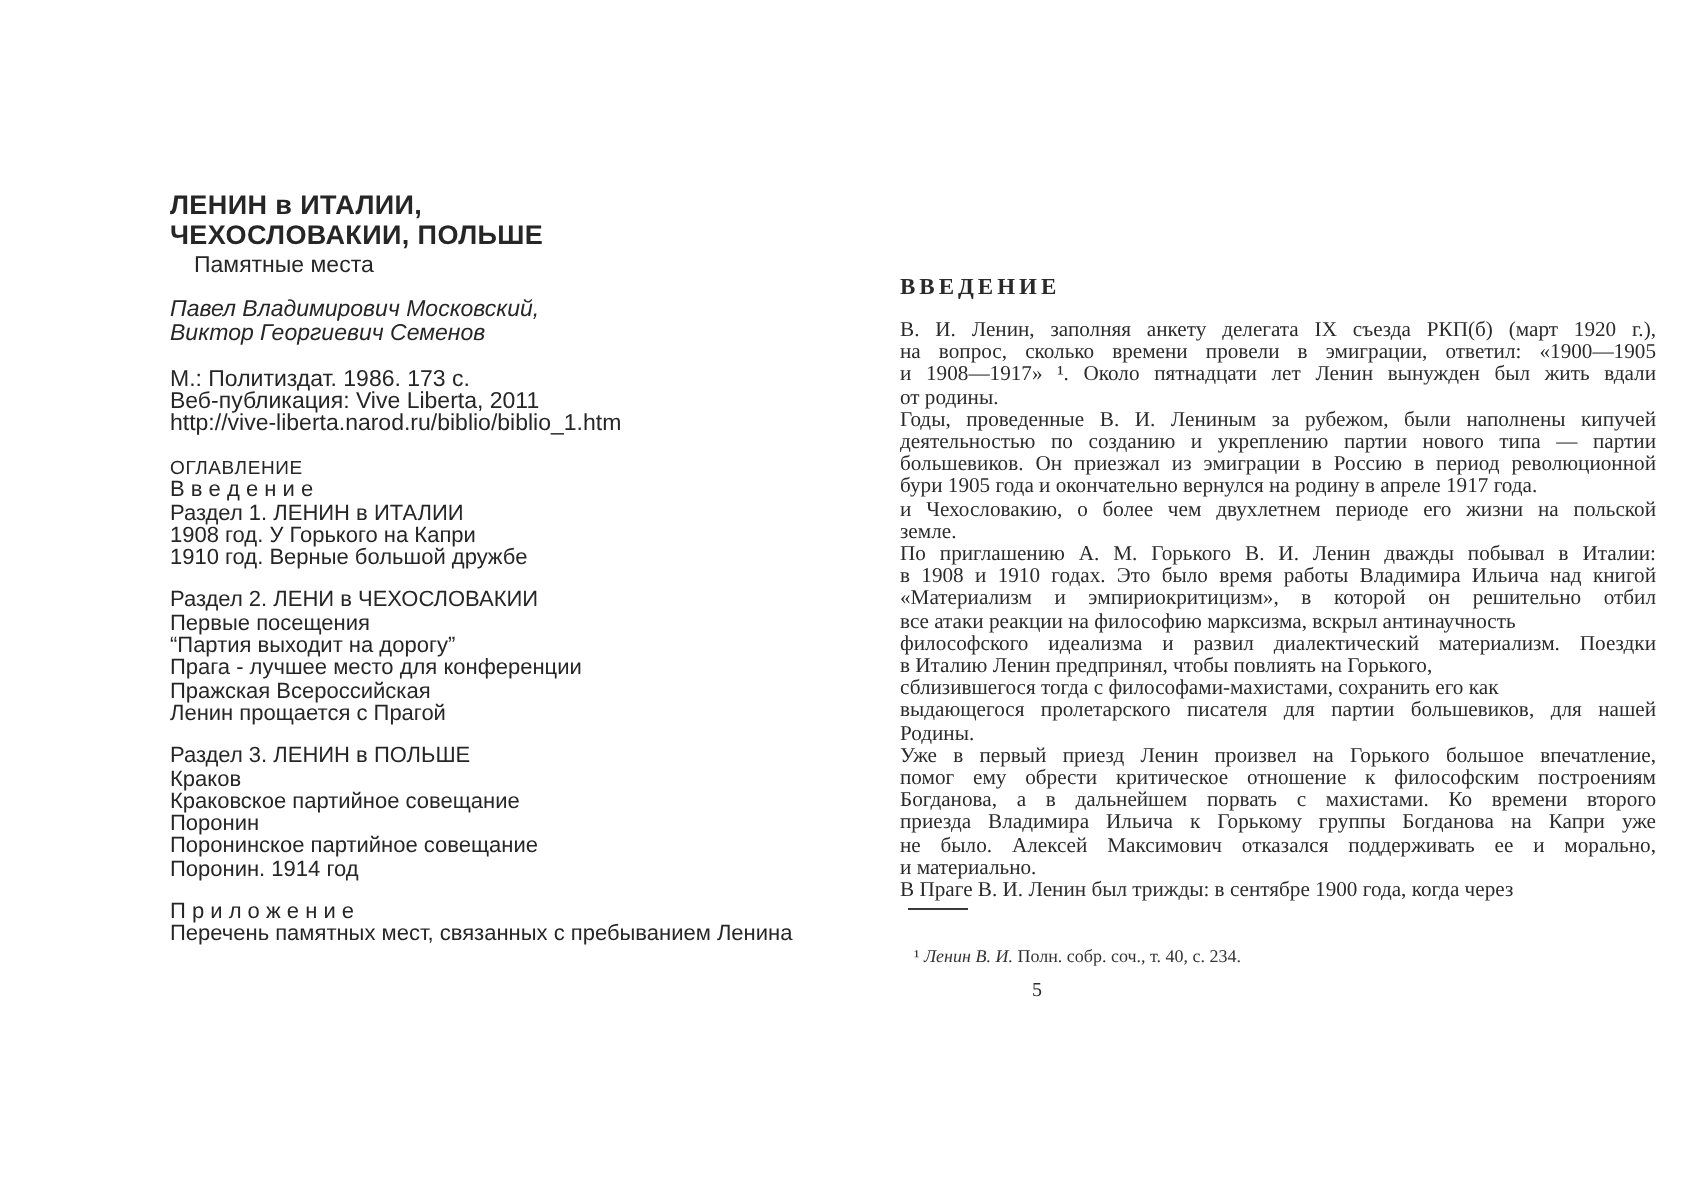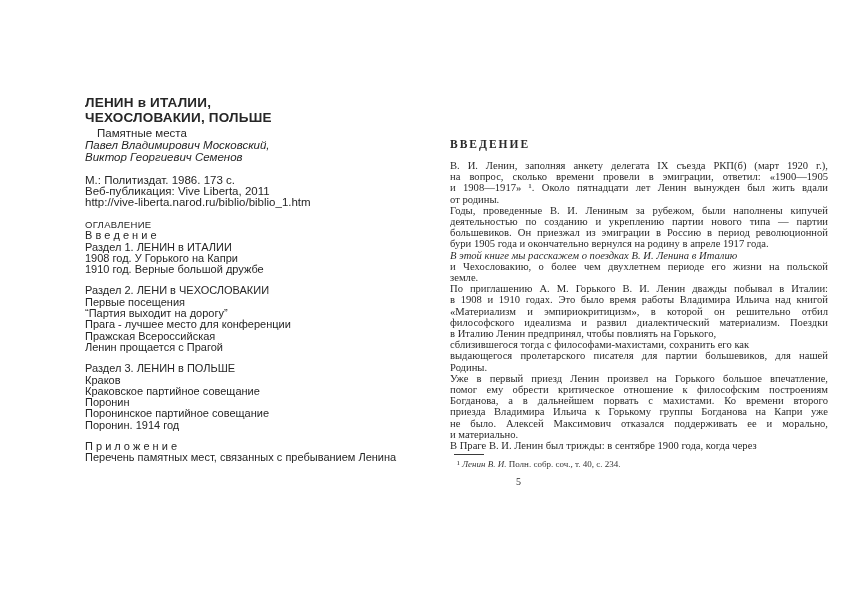--- a/index.html
+++ b/index.html
@@ -7,21 +7,21 @@
     width:842px;height:596px;background:#ffffff;
     font-family:"Liberation Sans", sans-serif;
     color:#222222;overflow:hidden;position:relative;
   }
   .page{position:relative;width:842px;height:502px;background:#ffffff;}
 
   
   .left-col{position:absolute;left:85px;top:95px;width:350px;color:#262626;}
   .book-title .t1{font-size:13.5px;font-weight:bold;line-height:15px;letter-spacing:.2px;}
   .subtitle{font-size:11.5px;line-height:12px;margin-top:2px;padding-left:12px;}
-  .authors{margin-top:0;font-size:11.5px;font-style:italic;line-height:12px;}
+  .authors{margin-top:10px;font-size:11.5px;font-style:italic;line-height:12px;}
   .imprint{margin-top:11px;font-size:11.5px;line-height:12px;}
   .webpub{font-size:11.5px;line-height:11px;}
   .toc{margin-top:11px;font-size:11px;line-height:11.3px;}
   .toc-heading{font-size:9.5px;line-height:11.3px;letter-spacing:.3px;}
   .toc-group + .toc-group{margin-top:10px;}
   .toc-line{white-space:nowrap;}
 
   
   .right-col{
     position:absolute;left:450px;top:138px;width:378px;
@@ -29,21 +29,21 @@
   }
   .chapter-heading{
     margin:0 0 9px 0;width:260px;text-align:left;
     font-size:11.5px;font-weight:bold;letter-spacing:2px;line-height:13px;
   }
   .bodytext{width:378px;}
   .ln{font-size:10.6px;line-height:11.2px;text-align:justify;white-space:normal;}
   .ln.j{text-align-last:justify;}
   .ln.it{font-style:italic;}
   .footnote-rule{width:30px;border-top:1px solid #3a3a3a;margin:3px 0 0 4px;height:0;}
-  .footnote{margin-top:4px;padding-left:7px;font-size:9px;line-height:11px;color:#333;}
+  .footnote{margin-top:18px;padding-left:7px;font-size:9px;line-height:11px;color:#333;}
   .footnote .fn-author{font-style:italic;}
   .pageno{margin-top:6px;margin-left:66px;font-size:10px;}
 </style>
 </head>
 <body>
 
 <div class="page">
 
   <aside class="left-col">
     <div class="book-title">
@@ -106,26 +106,26 @@
     <div class="bodytext">
 
     <div class="ln j">В. И. Ленин, заполняя анкету делегата IX съезда РКП(б) (март 1920 г.),</div>
         <div class="ln j">на вопрос, сколько времени провели в эмиграции, ответил: «1900—1905</div>
         <div class="ln j">и 1908—1917» ¹. Около пятнадцати лет Ленин вынужден был жить вдали</div>
         <div class="ln">от родины.</div>
         <div class="ln j">Годы, проведенные В. И. Лениным за рубежом, были наполнены кипучей</div>
         <div class="ln j">деятельностью по созданию и укреплению партии нового типа — партии</div>
         <div class="ln j">большевиков. Он приезжал из эмиграции в Россию в период революционной</div>
         <div class="ln">бури 1905 года и окончательно вернулся на родину в апреле 1917 года.</div>
-        <div class="ln it">В этой книге мы расскажем о поездках В. И. Ленина в Италию</div>
         <div class="ln j">и Чехословакию, о более чем двухлетнем периоде его жизни на польской</div>
         <div class="ln">земле.</div>
         <div class="ln j">По приглашению А. М. Горького В. И. Ленин дважды побывал в Италии:</div>
         <div class="ln j">в 1908 и 1910 годах. Это было время работы Владимира Ильича над книгой</div>
         <div class="ln j">«Материализм и эмпириокритицизм», в которой он решительно отбил</div>
+        <div class="ln">все атаки реакции на философию марксизма, вскрыл антинаучность</div>
         <div class="ln j">философского идеализма и развил диалектический материализм. Поездки</div>
         <div class="ln">в Италию Ленин предпринял, чтобы повлиять на Горького,</div>
         <div class="ln">сблизившегося тогда с философами-махистами, сохранить его как</div>
         <div class="ln j">выдающегося пролетарского писателя для партии большевиков, для нашей</div>
         <div class="ln">Родины.</div>
         <div class="ln j">Уже в первый приезд Ленин произвел на Горького большое впечатление,</div>
         <div class="ln j">помог ему обрести критическое отношение к философским построениям</div>
         <div class="ln j">Богданова, а в дальнейшем порвать с махистами. Ко времени второго</div>
         <div class="ln j">приезда Владимира Ильича к Горькому группы Богданова на Капри уже</div>
         <div class="ln j">не было. Алексей Максимович отказался поддерживать ее и морально,</div>

